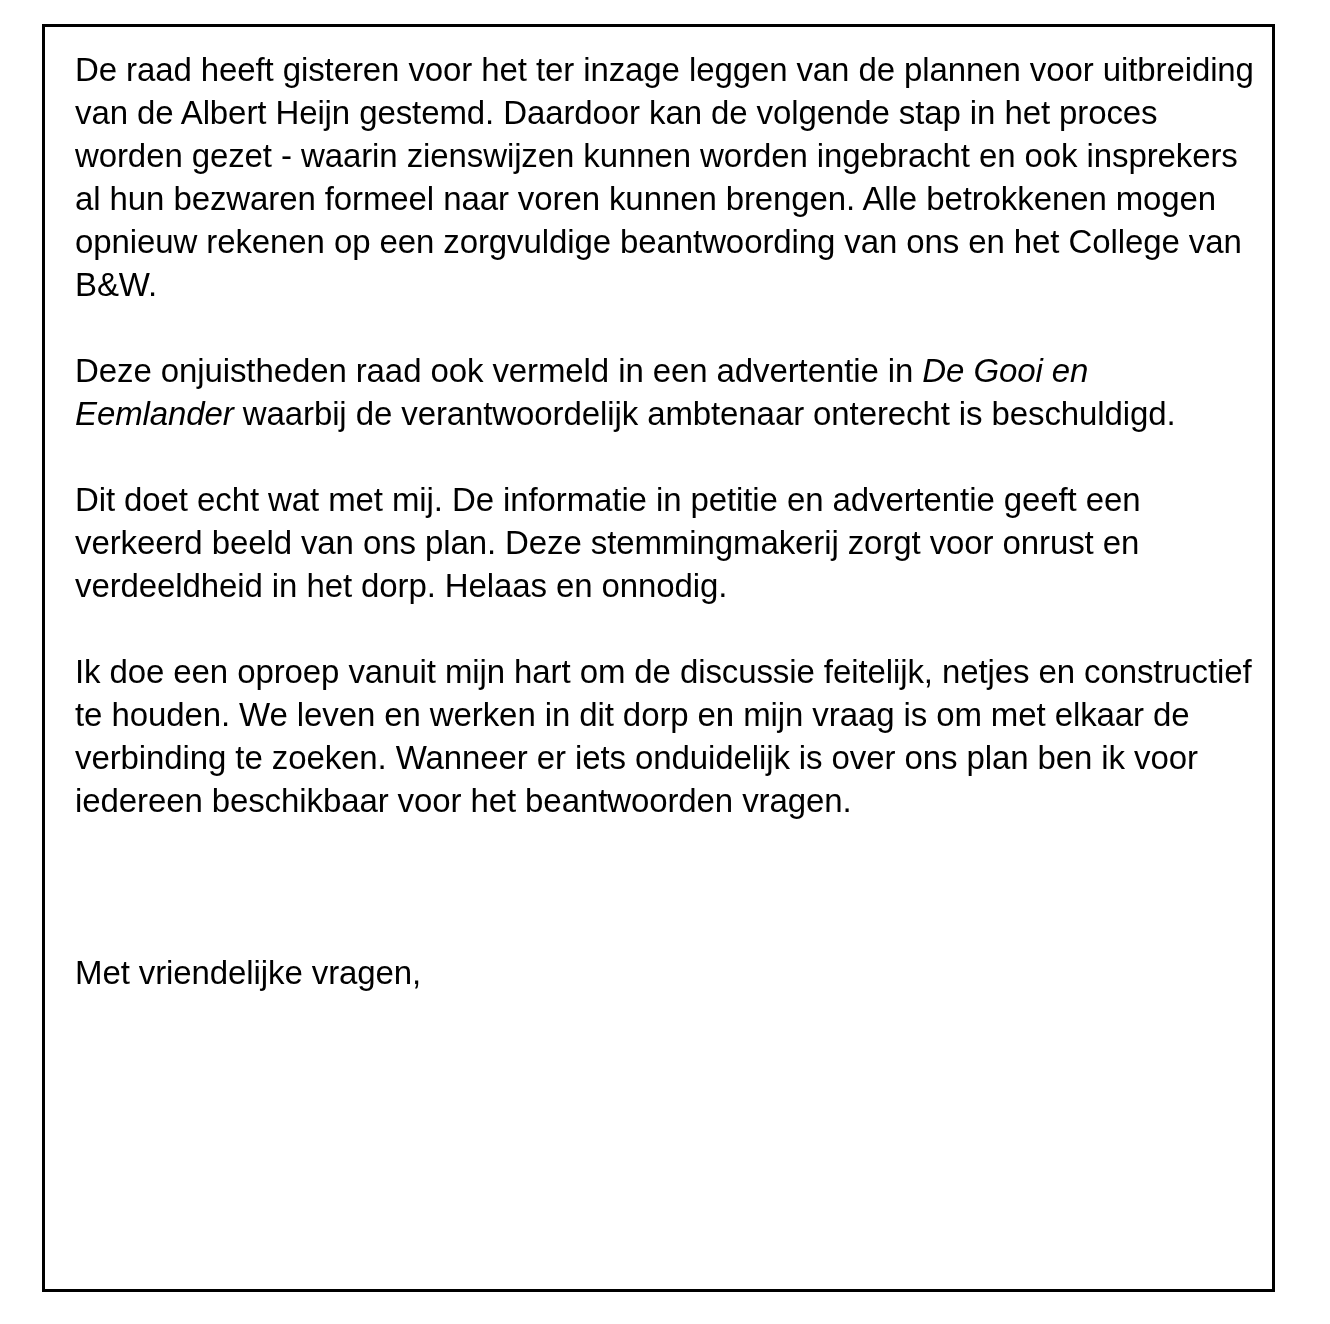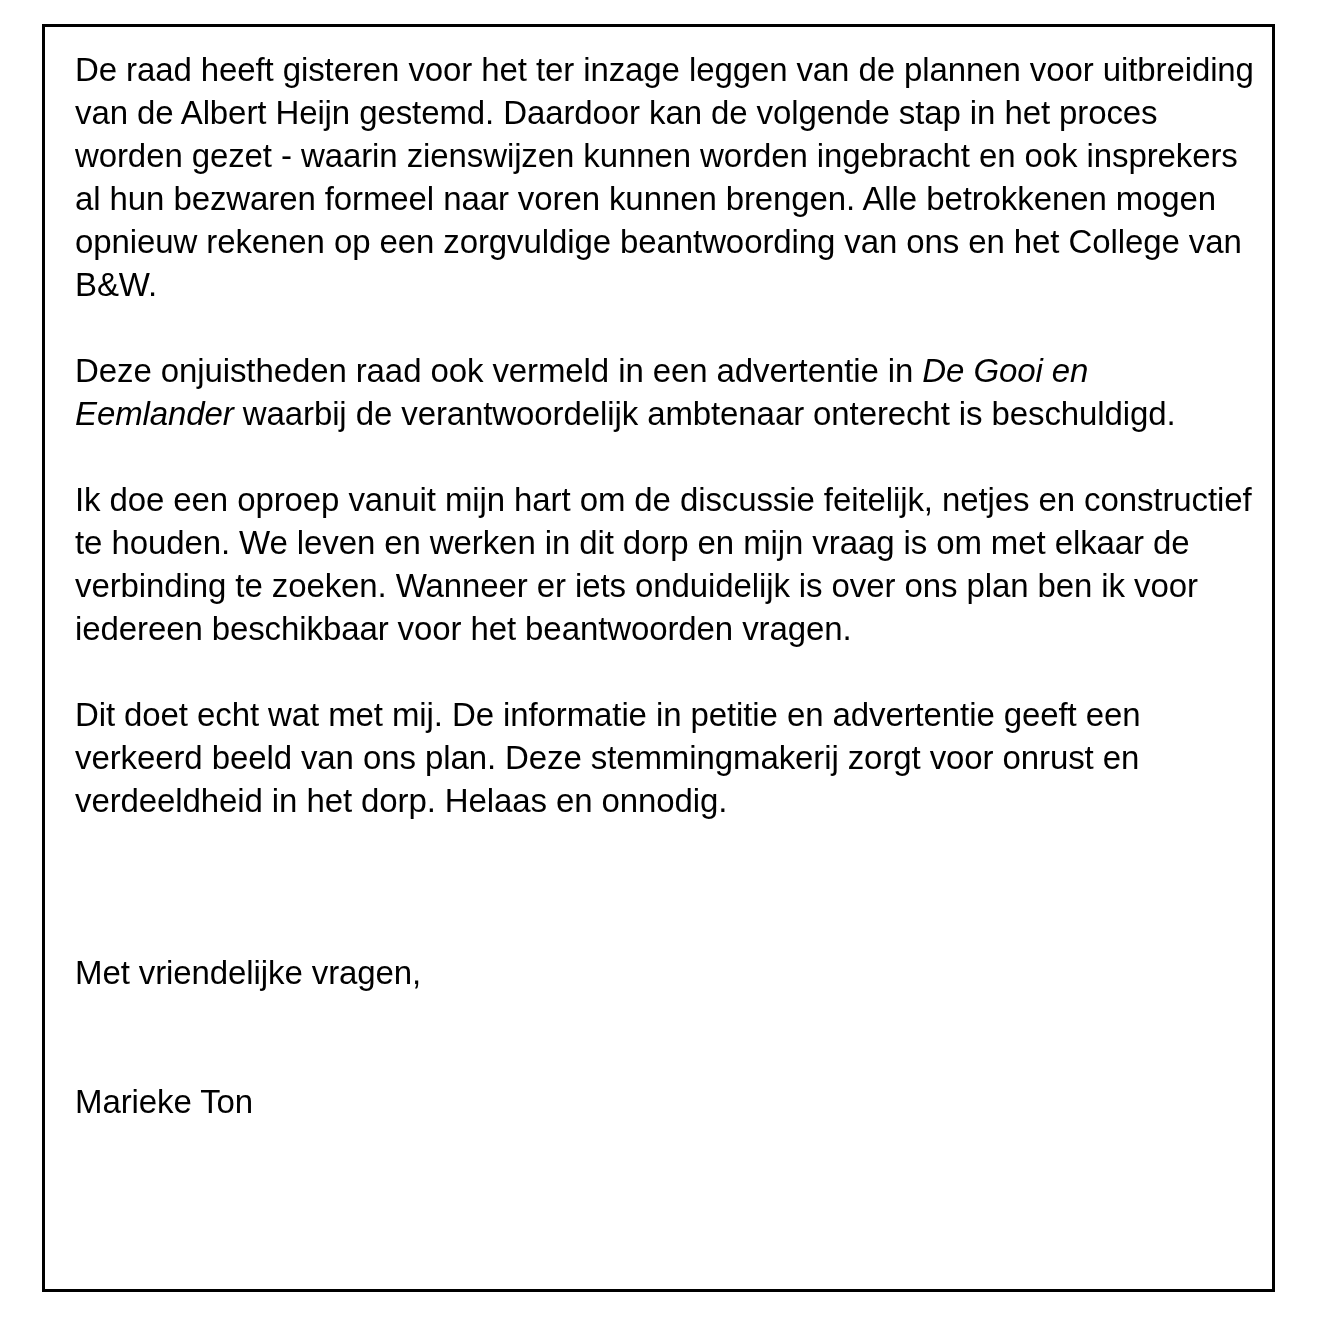--- a/index.html
+++ b/index.html
@@ -56,24 +56,23 @@
 <body>
 
 <div id="document-frame">
   <div id="letter-body">
 
     <p class="para">De raad heeft gisteren voor het ter inzage leggen van de plannen voor uitbreiding van de Albert Heijn gestemd. Daardoor kan de volgende stap in het proces worden gezet - waarin zienswijzen kunnen worden ingebracht en ook insprekers al hun bezwaren formeel naar voren kunnen brengen. Alle betrokkenen mogen opnieuw rekenen op een zorgvuldige beantwoording van ons en het College van B&amp;W.</p>
 
 
     <p class="para"><span class="para-inline-wrap">Deze onjuistheden raad ook vermeld in een advertentie in </span><em class="italic">De Gooi en Eemlander</em><span class="para-inline-wrap"> waarbij de verantwoordelijk ambtenaar onterecht is beschuldigd.</span></p>
 
+    <p class="para">Dit doet echt wat met mij. De informatie in petitie en advertentie geeft een verkeerd beeld van ons plan. Deze stemmingmakerij zorgt voor onrust en verdeeldheid in het dorp. Helaas en onnodig.</p>
+
     <p class="para">Ik doe een oproep vanuit mijn hart om de discussie feitelijk, netjes en constructief te houden. We leven en werken in dit dorp en mijn vraag is om met elkaar de verbinding te zoeken. Wanneer er iets onduidelijk is over ons plan ben ik voor iedereen beschikbaar voor het beantwoorden vragen.</p>
-
-    <p class="para">Dit doet echt wat met mij. De informatie in petitie en advertentie geeft een verkeerd beeld van ons plan. Deze stemmingmakerij zorgt voor onrust en verdeeldheid in het dorp. Helaas en onnodig.</p>
 
     <div class="para tight">
       <span class="sig-line">Met vriendelijke vragen,</span>
-      <span class="sig-line">Marieke Ton</span>
       
     </div>
 
   </div>
 </div>
 
 </body></html>

